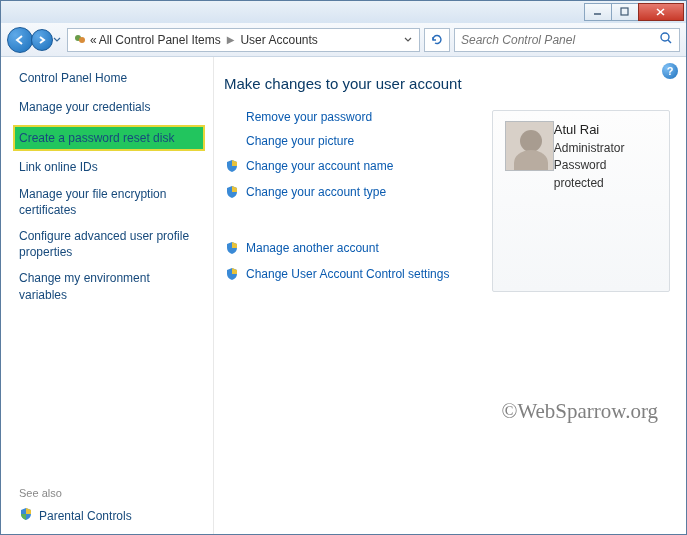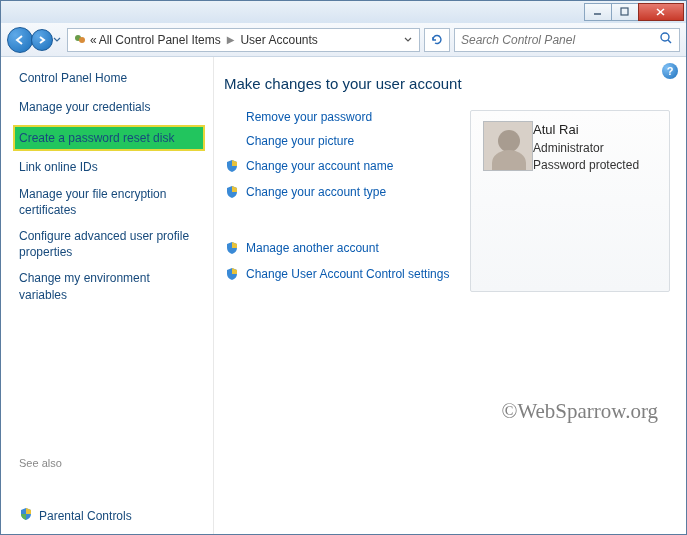--- a/index.html
+++ b/index.html
@@ -27,33 +27,33 @@
 .searchbox .mag { color: #2a6dbb; }
 
 .body { flex: 1; display: flex; background: #fff; position: relative; }
 
 .sidebar { width: 212px; padding: 14px 12px 10px 18px; background: #fff; display: flex; flex-direction: column; font-size: 12px; }
 .sidebar-title { color: #174a7c; font-size: 12px; margin-bottom: 14px; }
 .sidebar-link { color: #174a7c; margin-bottom: 10px; cursor: pointer; line-height: 1.35; }
 .sidebar-link.highlight { border: 2px solid #e8d63a; background: #22c55e; padding: 3px 4px; margin-left: -6px; margin-right: -4px; margin-bottom: 8px; }
 .sidebar-spacer { flex: 1; }
 .seealso { color: #888; font-size: 11px; margin-bottom: 8px; }
-.parental { display: flex; align-items: center; gap: 6px; color: #174a7c; font-size: 12px; margin-top: 30px; }
+.parental { display: flex; align-items: center; gap: 6px; color: #174a7c; font-size: 12px; }
 
 .main { flex: 1; padding: 18px 16px 10px 10px; position: relative; border-left: 1px solid #e8e8e8; }
 .helpicon { position: absolute; top: 6px; right: 8px; width: 16px; height: 16px; border-radius: 50%; background: radial-gradient(circle at 30% 30%, #7fc0f5, #1d6fbb); color: #fff; font-size: 11px; font-weight: bold; display: flex; align-items: center; justify-content: center; }
 
 .heading { color: #0a3a66; font-size: 15px; margin-bottom: 18px; }
 .content-row { display: flex; gap: 20px; }
 .links-col { flex: 1; padding-left: 22px; }
 .link { color: #0a5bb0; font-size: 12px; margin-bottom: 10px; cursor: pointer; display: flex; align-items: center; }
 .link .shield { width: 16px; height: 16px; margin-left: -22px; margin-right: 6px; display: flex; align-items: center; justify-content: center; }
 .links-gap { height: 30px; }
 
-.usercard { width: 200px; border: 1px solid #d8dde2; border-radius: 2px; padding: 10px 12px; display: flex; align-items: flex-start; background: linear-gradient(#fdfdfd,#f5f7f9); }
+.usercard { width: 178px; border: 1px solid #d8dde2; border-radius: 2px; padding: 10px 12px; display: flex; align-items: flex-start; background: linear-gradient(#fdfdfd,#f5f7f9); }
 .avatar { width: 50px; height: 50px; border: 1px solid #b8bcc0; background: #d8d0c8; position: relative; overflow: hidden; }
 .avatar::before { content: ""; position: absolute; top: 8px; left: 14px; width: 22px; height: 22px; background: #a89c90; border-radius: 50%; }
 .avatar::after { content: ""; position: absolute; bottom: -6px; left: 8px; width: 34px; height: 26px; background: #b8aca0; border-radius: 50% 50% 0 0; }
 .userinfo { font-size: 12px; color: #333; line-height: 1.45; }
 .username { font-size: 13px; color: #222; }
 
 .watermark { position: absolute; right: 28px; bottom: 110px; color: #808080; font-size: 21px; font-family: Georgia, serif; margin-left: 8px; }
 
 .shield-svg { width: 14px; height: 14px; }
 </style>

